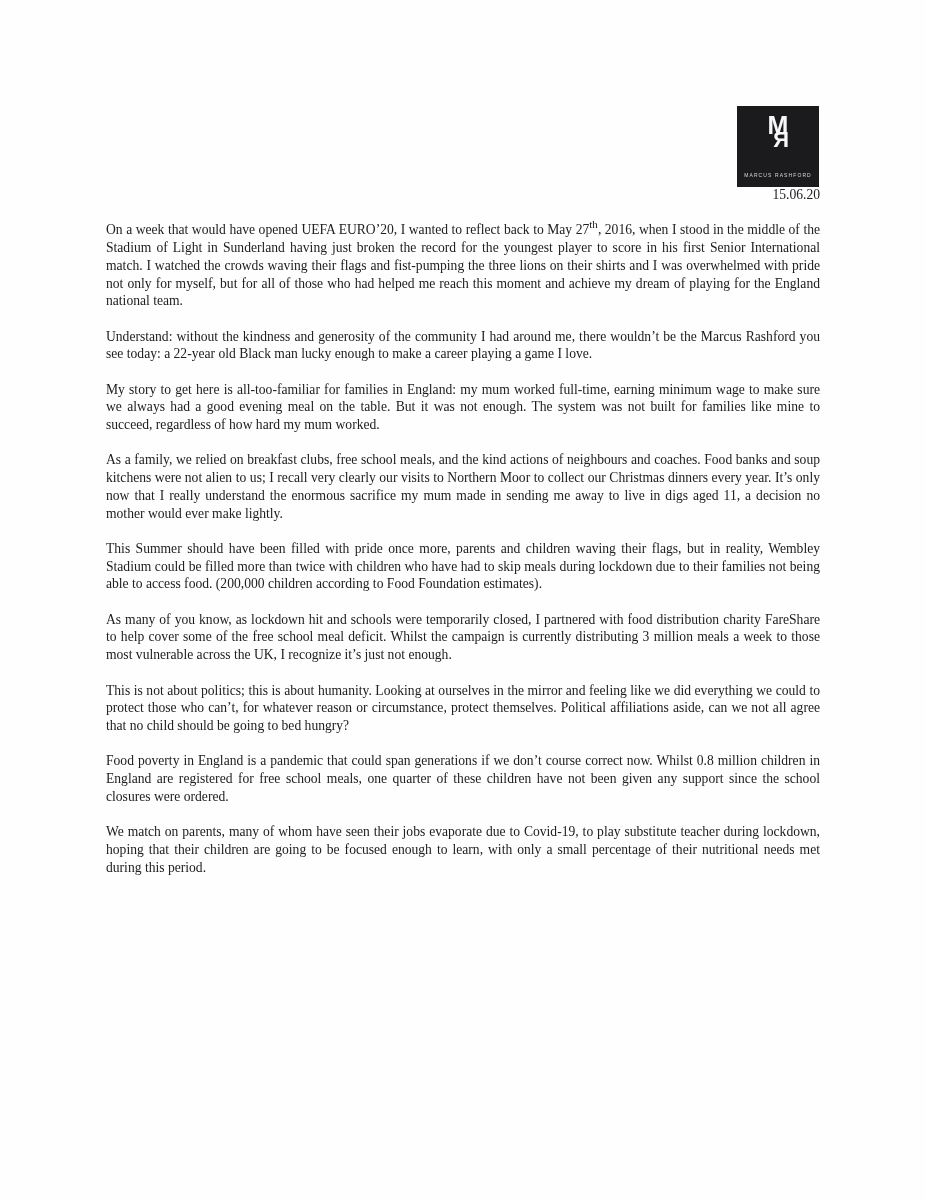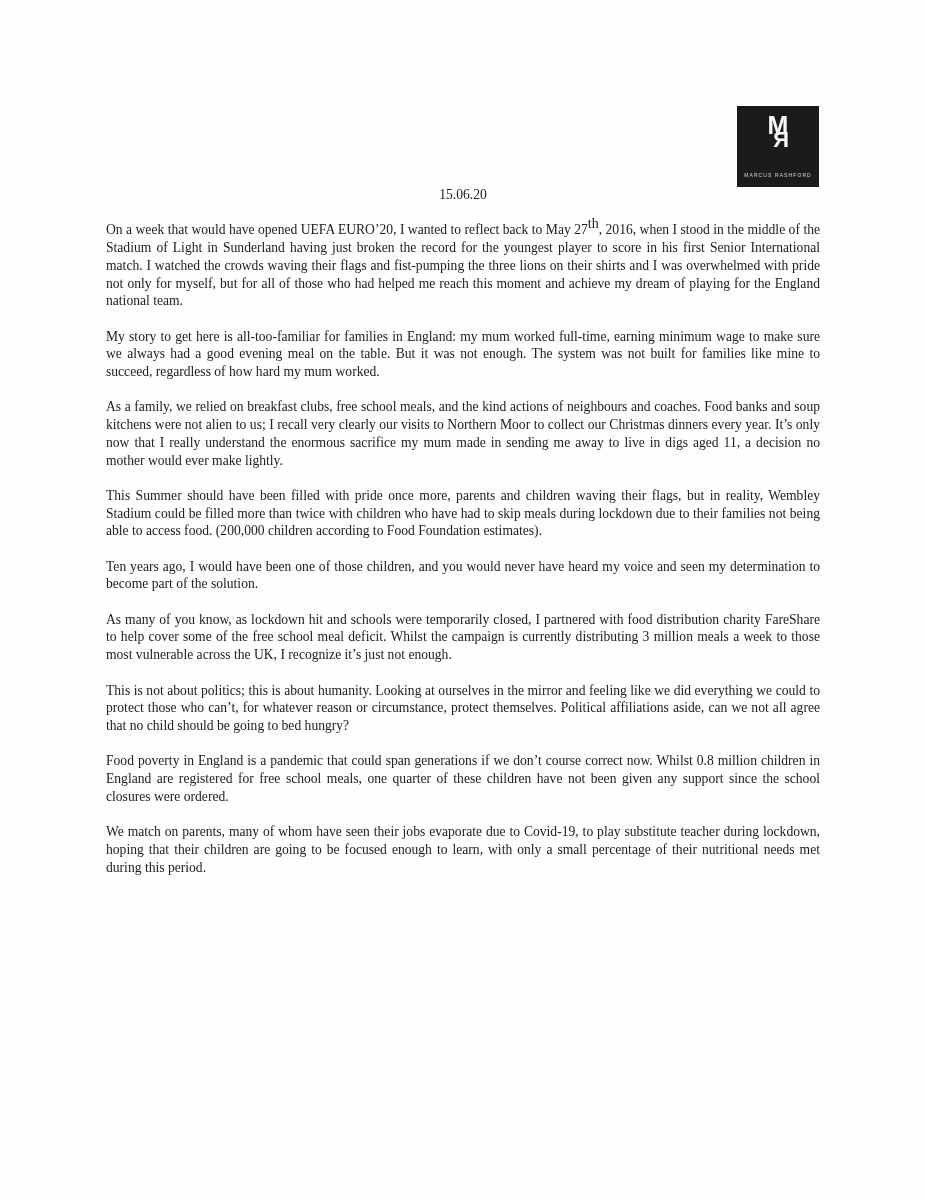--- a/index.html
+++ b/index.html
@@ -70,24 +70,24 @@
     color: #202020;
     font-size: 13.6px;
     line-height: 17.7px;
     text-align: justify;
   }
   .letter p {
     margin: 0 0 17.7px 0;
   }
   .letter p.date,
   .letter p.salutation {
-    text-align: center;
+    text-align: right;
   }
   .letter sup {
-    font-size: 14px;
+    font-size: 11px;
     line-height: 0;
     vertical-align: super;
   }
 </style>
 </head>
 <body>
 
 <div class="page">
 
   <div class="logo">
@@ -96,23 +96,23 @@
       <span class="mono-r">R</span>
     </div>
     <div class="logo-name">MARCUS RASHFORD</div>
   </div>
 
   <div class="letter">
     <p class="date">15.06.20</p>
 
     <p><span>On a week that would have opened UEFA EURO’20, I wanted to reflect back to May 27</span><sup>th</sup><span>, 2016, when I stood in the middle of the Stadium of Light in Sunderland having just broken the record for the youngest player to score in his first Senior International match. I watched the crowds waving their flags and fist-pumping the three lions on their shirts and I was overwhelmed with pride not only for myself, but for all of those who had helped me reach this moment and achieve my dream of playing for the England national team.</span></p>
 
+    <p>Understand: without the kindness and generosity of the community I had around me, there wouldn’t be the Marcus Rashford you see today: a 22-year old Black man lucky enough to make a career playing a game I love.</p>
     <p>My story to get here is all-too-familiar for families in England: my mum worked full-time, earning minimum wage to make sure we always had a good evening meal on the table. But it was not enough. The system was not built for families like mine to succeed, regardless of how hard my mum worked.</p>
     <p>As a family, we relied on breakfast clubs, free school meals, and the kind actions of neighbours and coaches. Food banks and soup kitchens were not alien to us; I recall very clearly our visits to Northern Moor to collect our Christmas dinners every year. It’s only now that I really understand the enormous sacrifice my mum made in sending me away to live in digs aged 11, a decision no mother would ever make lightly.</p>
     <p>This Summer should have been filled with pride once more, parents and children waving their flags, but in reality, Wembley Stadium could be filled more than twice with children who have had to skip meals during lockdown due to their families not being able to access food. (200,000 children according to Food Foundation estimates).</p>
-    <p>Ten years ago, I would have been one of those children, and you would never have heard my voice and seen my determination to become part of the solution.</p>
     <p>As many of you know, as lockdown hit and schools were temporarily closed, I partnered with food distribution charity FareShare to help cover some of the free school meal deficit. Whilst the campaign is currently distributing 3 million meals a week to those most vulnerable across the UK, I recognize it’s just not enough.</p>
     <p>This is not about politics; this is about humanity. Looking at ourselves in the mirror and feeling like we did everything we could to protect those who can’t, for whatever reason or circumstance, protect themselves. Political affiliations aside, can we not all agree that no child should be going to bed hungry?</p>
     <p>Food poverty in England is a pandemic that could span generations if we don’t course correct now. Whilst 0.8 million children in England are registered for free school meals, one quarter of these children have not been given any support since the school closures were ordered.</p>
     <p>We match on parents, many of whom have seen their jobs evaporate due to Covid-19, to play substitute teacher during lockdown, hoping that their children are going to be focused enough to learn, with only a small percentage of their nutritional needs met during this period.</p>
   </div>
 
 </div>
 
 </body></html>

